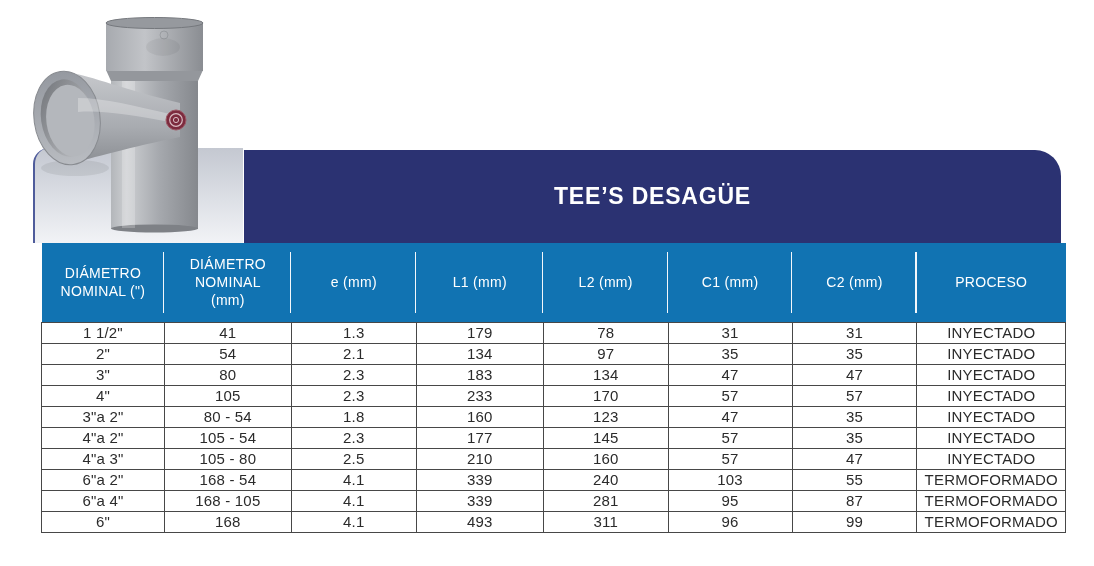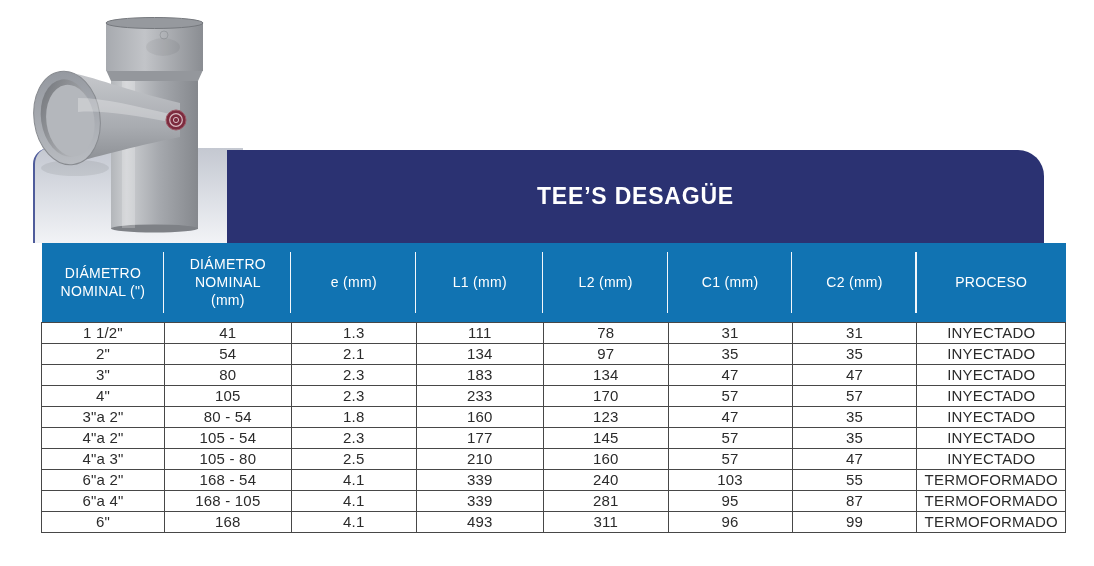--- a/index.html
+++ b/index.html
@@ -2,21 +2,21 @@
 <html style="--banner-navy: #2b3272; --header-blue: #1173b2; --badge-maroon: #7c2b3e; --fitting-gray: #a6a9ae;"><head>
 <meta charset="utf-8">
 <style>
   * { margin:0; padding:0; box-sizing:border-box; }
   html,body { background:#ffffff; }
   body {
     width:1094px; height:566px; position:relative; overflow:hidden;
     font-family:"Liberation Sans", sans-serif;
   }
   .banner {
-    position:absolute; left:227px; top:150px; width:817px; height:93px;
+    position:absolute; left:244px; top:150px; width:817px; height:93px;
     background:var(--banner-navy, #2b3272);
     border-top-right-radius:26px;
     display:flex; align-items:center; justify-content:center;
   }
   .banner-title {
     color:#ffffff; font-size:23px; font-weight:bold; letter-spacing:0.8px;
   }
   .photo-panel {
     position:absolute; left:33px; top:148px; width:210px; height:95px;
     background:linear-gradient(180deg, #c4c8d1 0%, #dde0e6 55%, #f2f3f6 100%);
@@ -139,21 +139,21 @@
         <th>C1 (mm)</th>
         <th>C2 (mm)</th>
         <th>PROCESO</th>
       </tr>
   </thead>
   <tbody>
       <tr>
         <td>1 1/2"</td>
         <td>41</td>
         <td>1.3</td>
-        <td>111</td>
+        <td>179</td>
         <td>78</td>
         <td>31</td>
         <td>31</td>
         <td>INYECTADO</td>
       </tr>
       <tr>
         <td>2"</td>
         <td>54</td>
         <td>2.1</td>
         <td>134</td>

